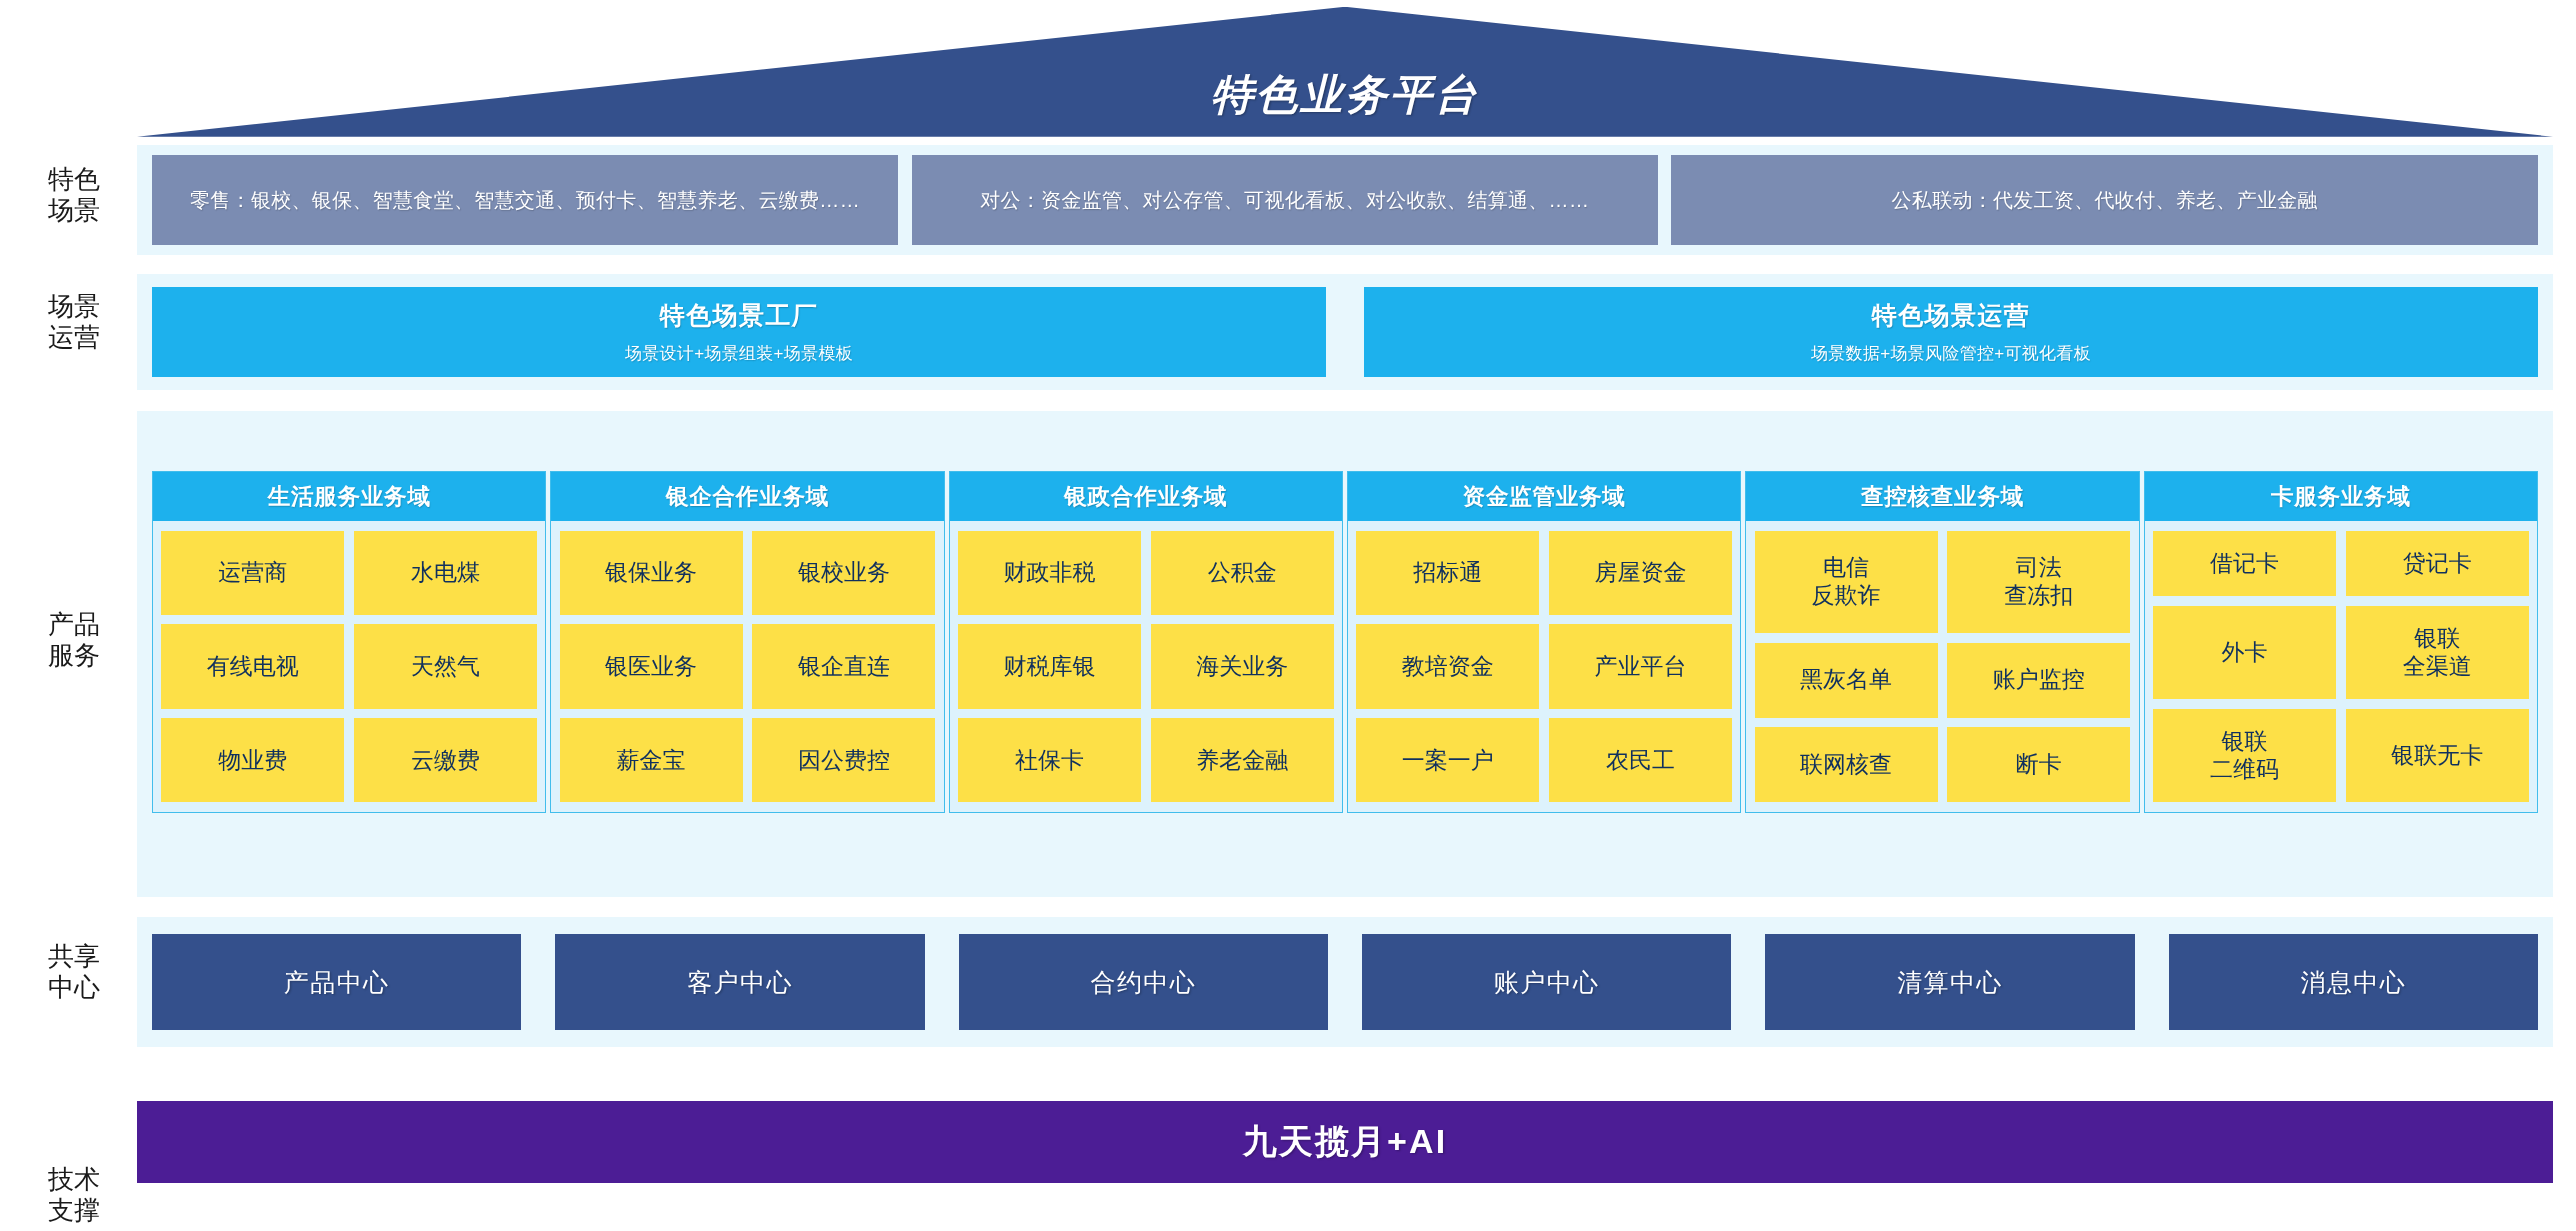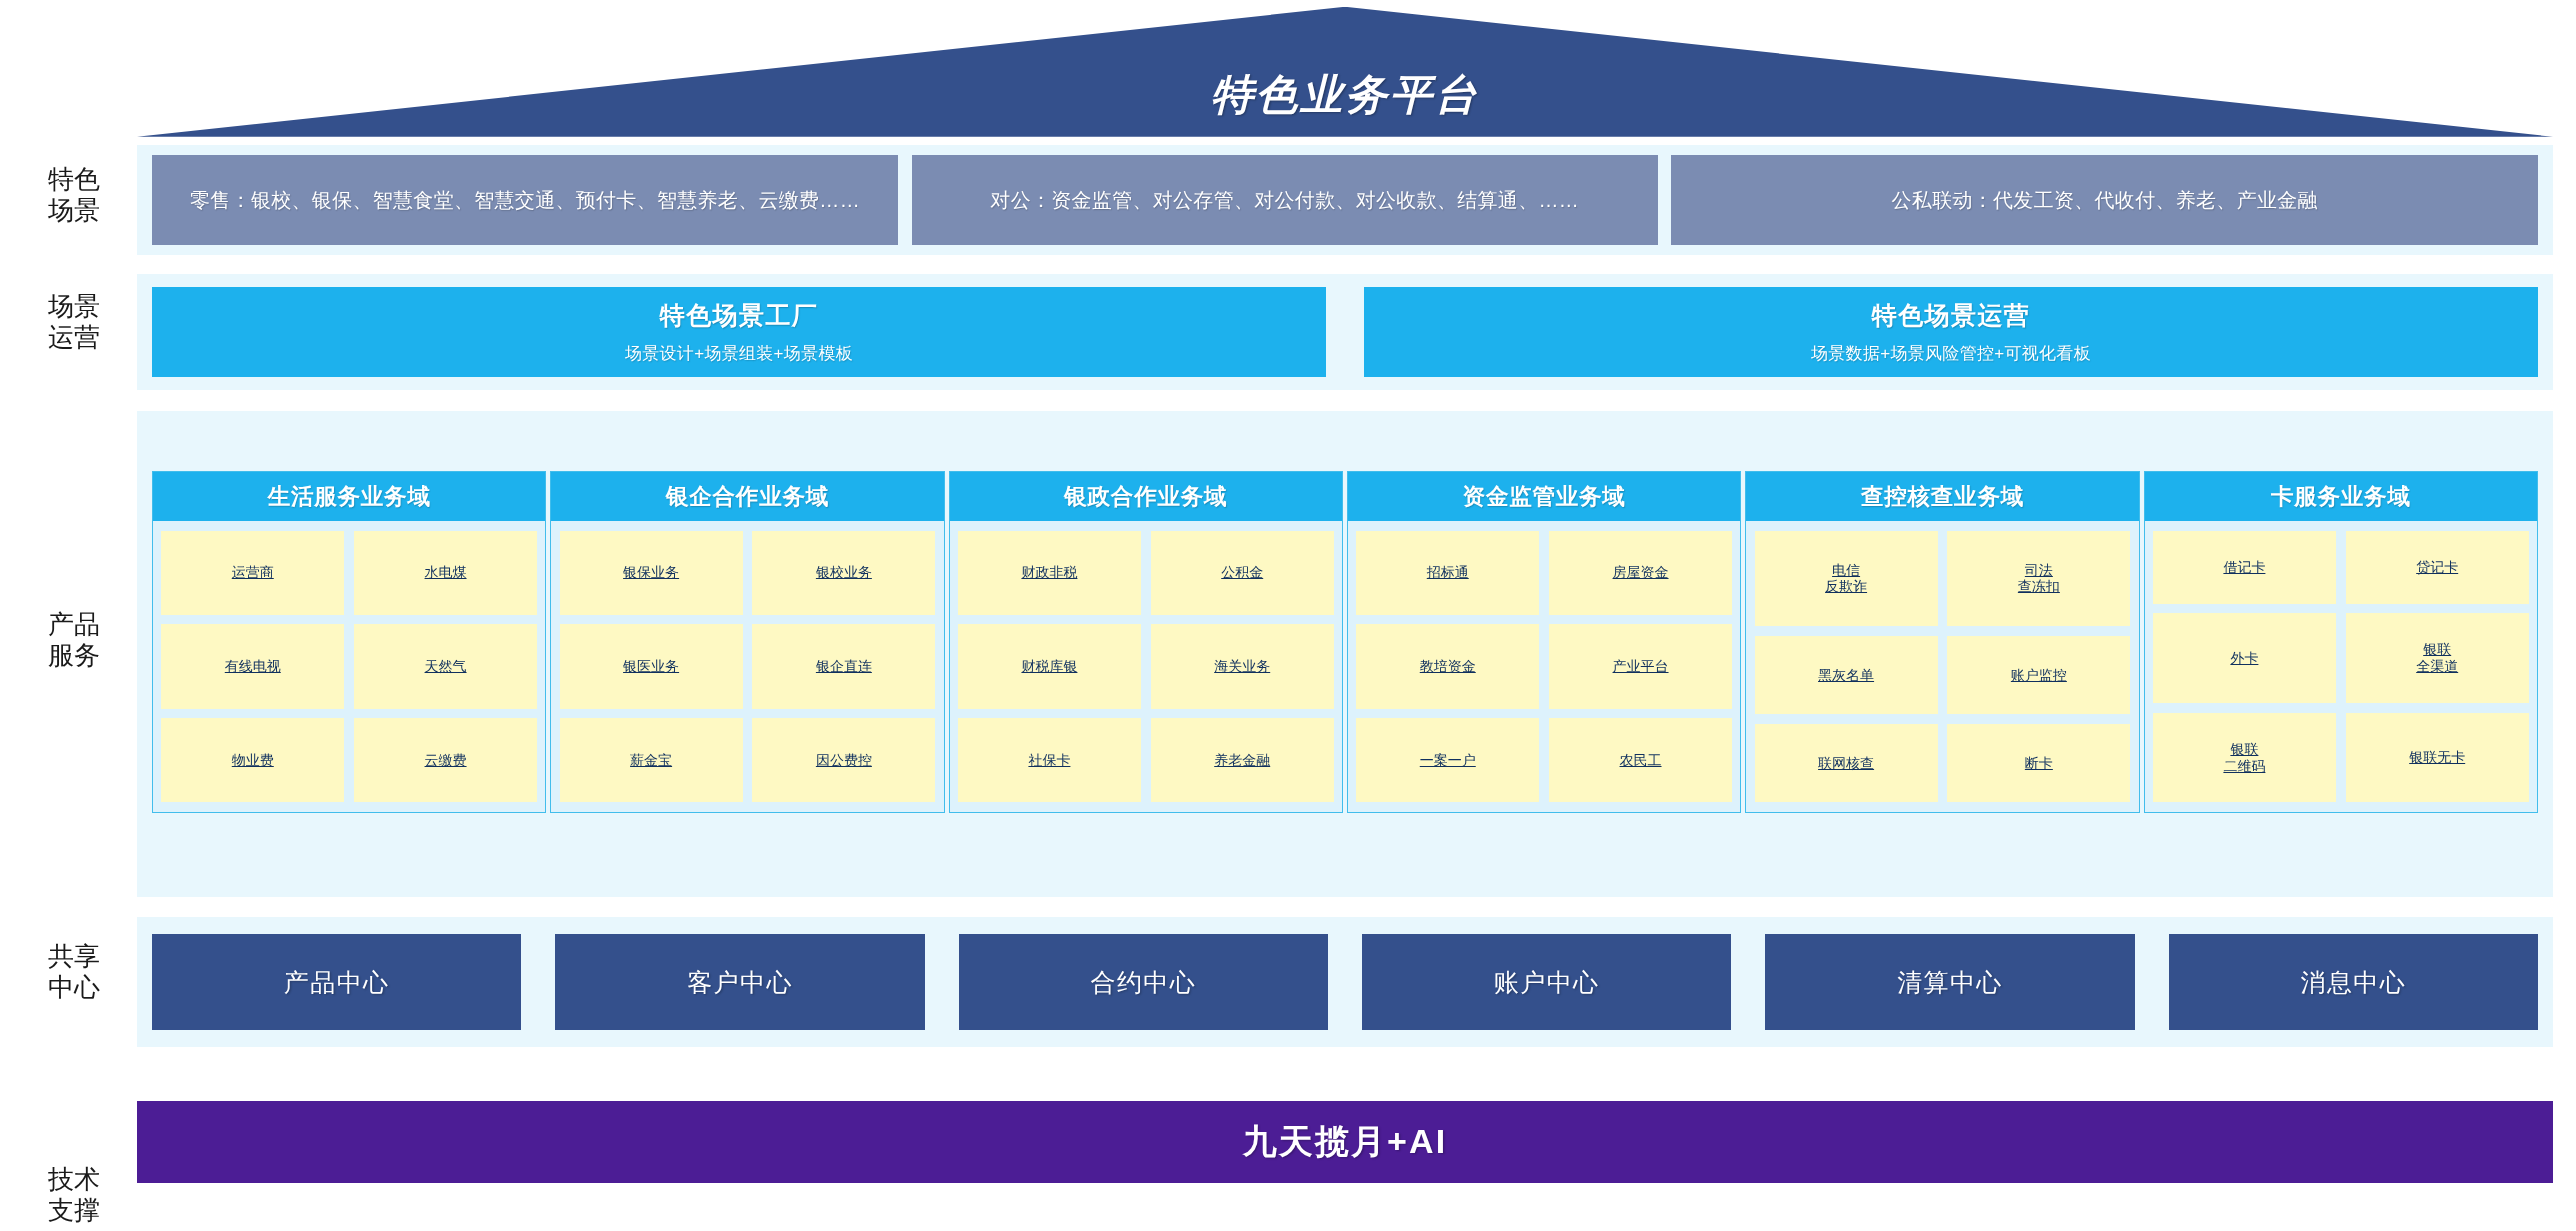--- a/index.html
+++ b/index.html
@@ -131,29 +131,28 @@
     flex: 0 0 auto;
   }
   .domain-grid {
     flex: 1 1 auto;
     display: grid;
     grid-template-columns: 1fr 1fr;
     gap: 9.6px 9.6px;
     padding: 9.6px 8.2px;
   }
   .domain-cell {
-    background: #fef9c3;
+    background: #fde047;
     color: #10305e;
     display: flex; align-items: center; justify-content: center;
     text-align: center;
-    font-size: 14px;
+    font-size: 23px;
     line-height: 1.2;
     white-space: pre-line;
     padding: 2.7px 1.4px;
-    text-decoration: underline;
   }
 
   
   #band-centers { top: 917px; height: 130px; }
   .centers-strip {
     position: absolute; inset: 0;
     display: flex; align-items: stretch; gap: 34px;
     padding: 17px 15px;
   }
   .center-box {
@@ -188,21 +187,21 @@
   <div class="roof-wrap">
     <div class="roof-shape"></div>
     <div class="roof-title">特色业务平台</div>
   </div>
 
   <div class="row-label" style="top:164px;">特色
 场景</div>
   <div class="band" id="band-scenarios">
     <div class="scenario-strip">
       <div class="scenario-box retail">零售：银校、银保、智慧食堂、智慧交通、预付卡、智慧养老、云缴费……</div>
-      <div class="scenario-box corp">对公：资金监管、对公存管、对公付款、对公收款、结算通、……</div>
+      <div class="scenario-box corp">对公：资金监管、对公存管、可视化看板、对公收款、结算通、……</div>
       <div class="scenario-box link">公私联动：代发工资、代收付、养老、产业金融</div>
     </div>
   </div>
 
   <div class="row-label" style="top:291px;">场景
 运营</div>
   <div class="band" id="band-ops">
     <div class="ops-strip">
       <div class="ops-box">
         <div class="ops-title">特色场景工厂</div>

